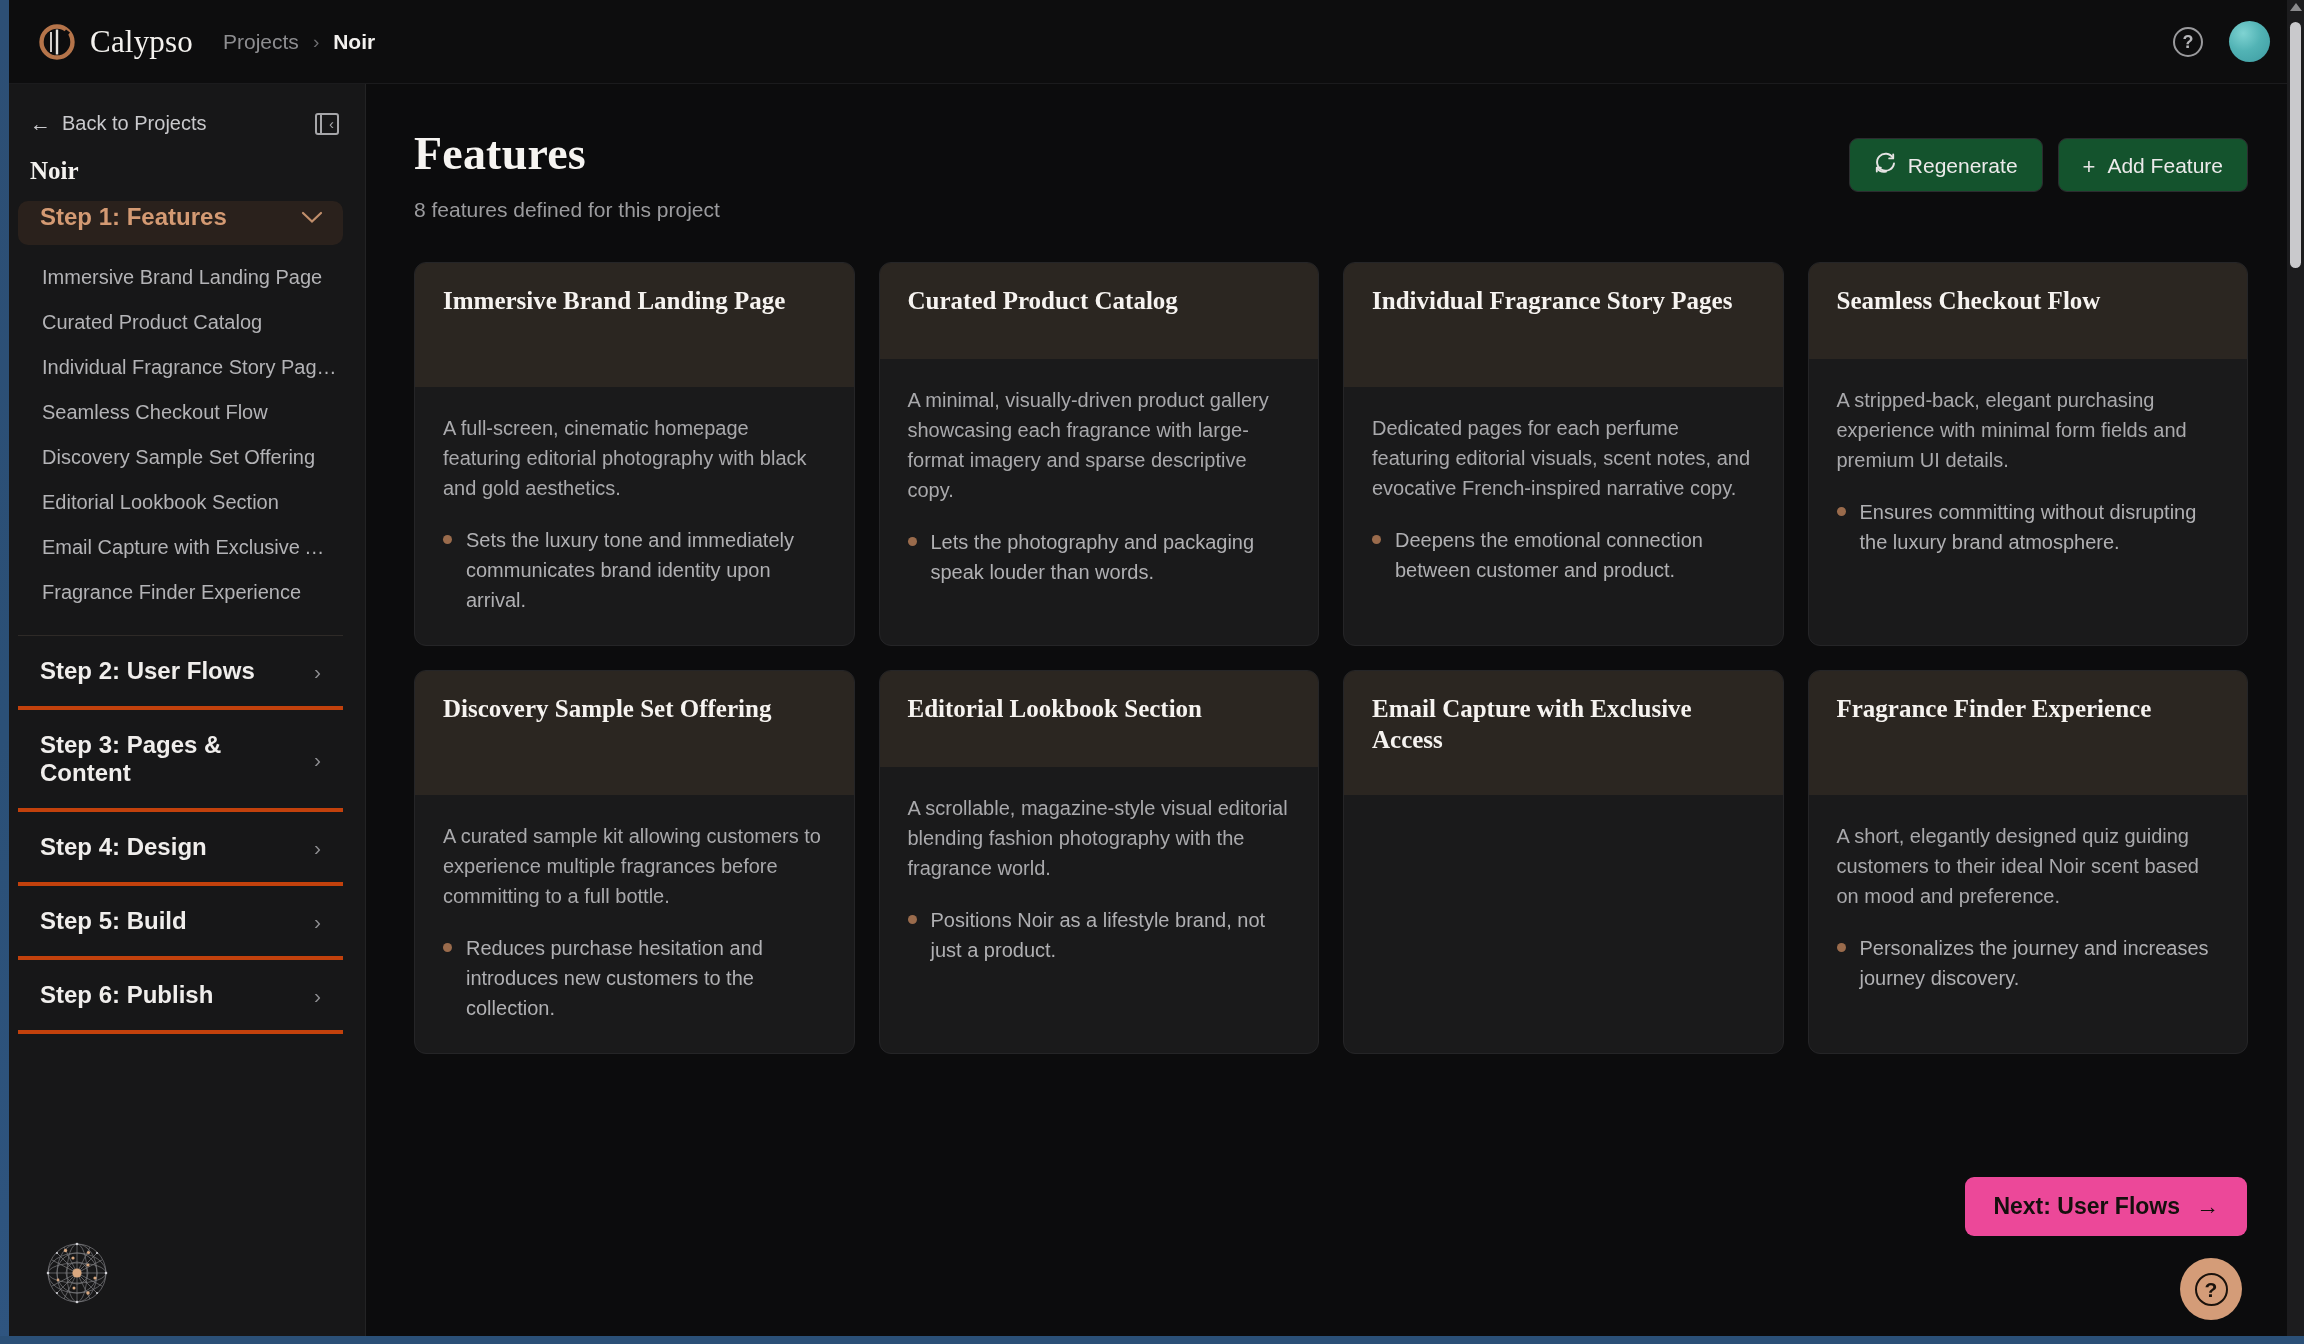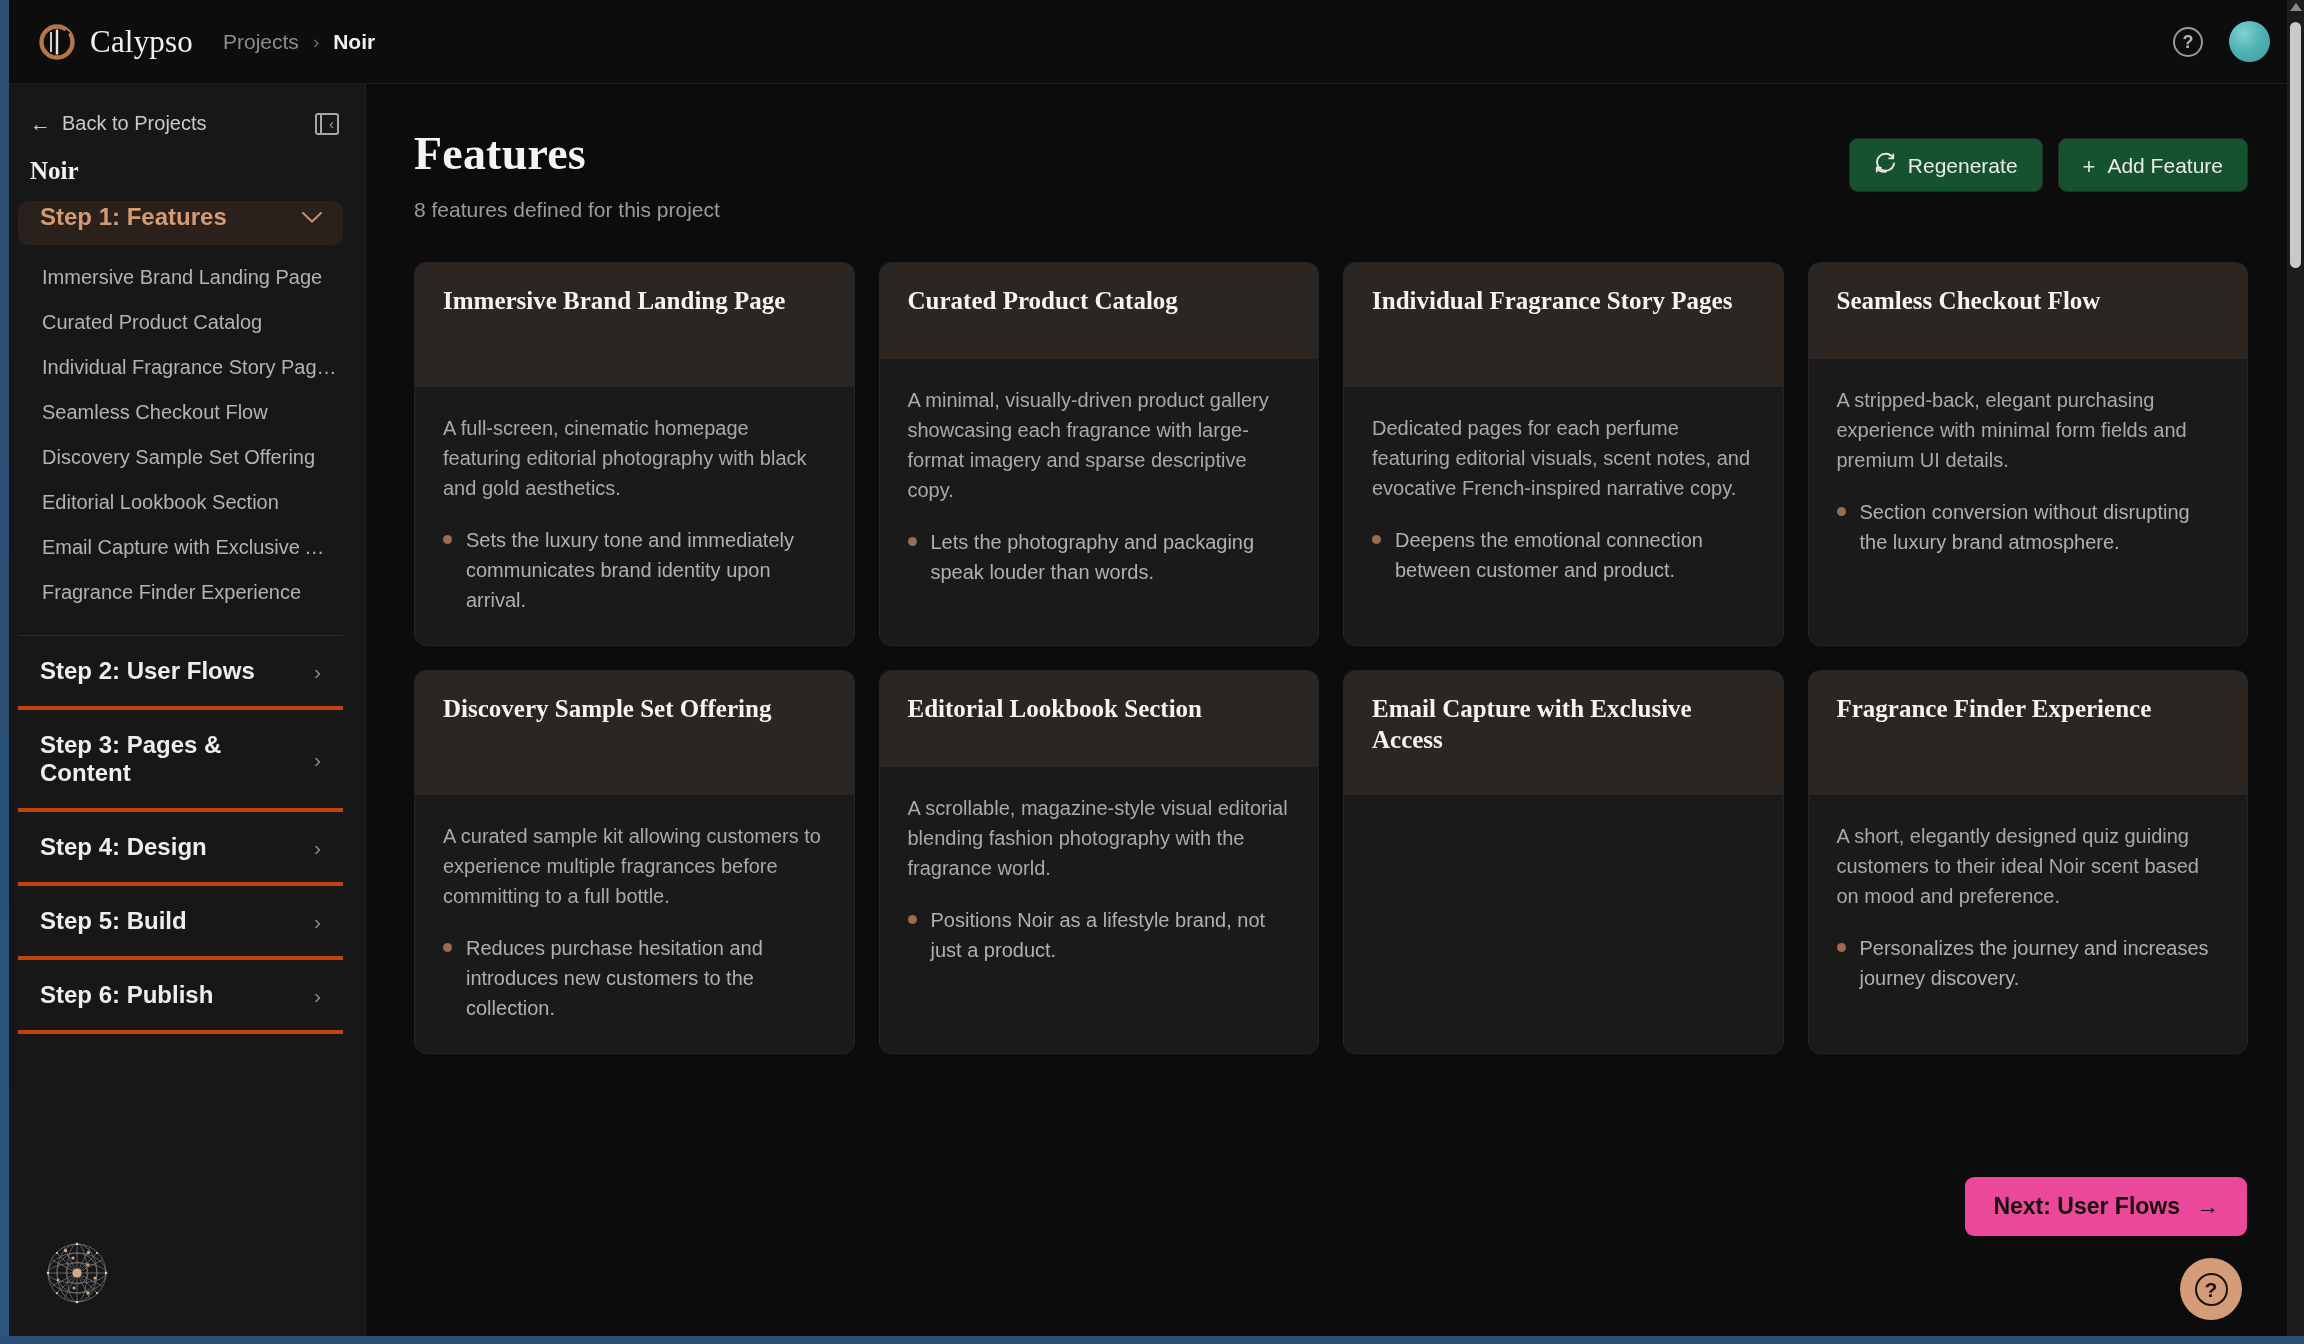--- a/index.html
+++ b/index.html
@@ -443,21 +443,21 @@
         </div>
 
         <div class="card">
           <div class="card-head">
             <div class="card-title">Seamless Checkout Flow</div>
           </div>
           <div class="card-body">
             <div class="card-desc">A stripped-back, elegant purchasing experience with minimal form fields and premium UI details.</div>
             <div class="card-bullet">
               <span class="bullet-dot"></span>
-              <span class="bullet-text">Section conversion without disrupting the luxury brand atmosphere.</span>
+              <span class="bullet-text">Ensures committing without disrupting the luxury brand atmosphere.</span>
             </div>
           </div>
         </div>
 
         <div class="card">
           <div class="card-head two-line">
             <div class="card-title">Discovery Sample Set Offering</div>
           </div>
           <div class="card-body">
             <div class="card-desc">A curated sample kit allowing customers to experience multiple fragrances before committing to a full bottle.</div>

